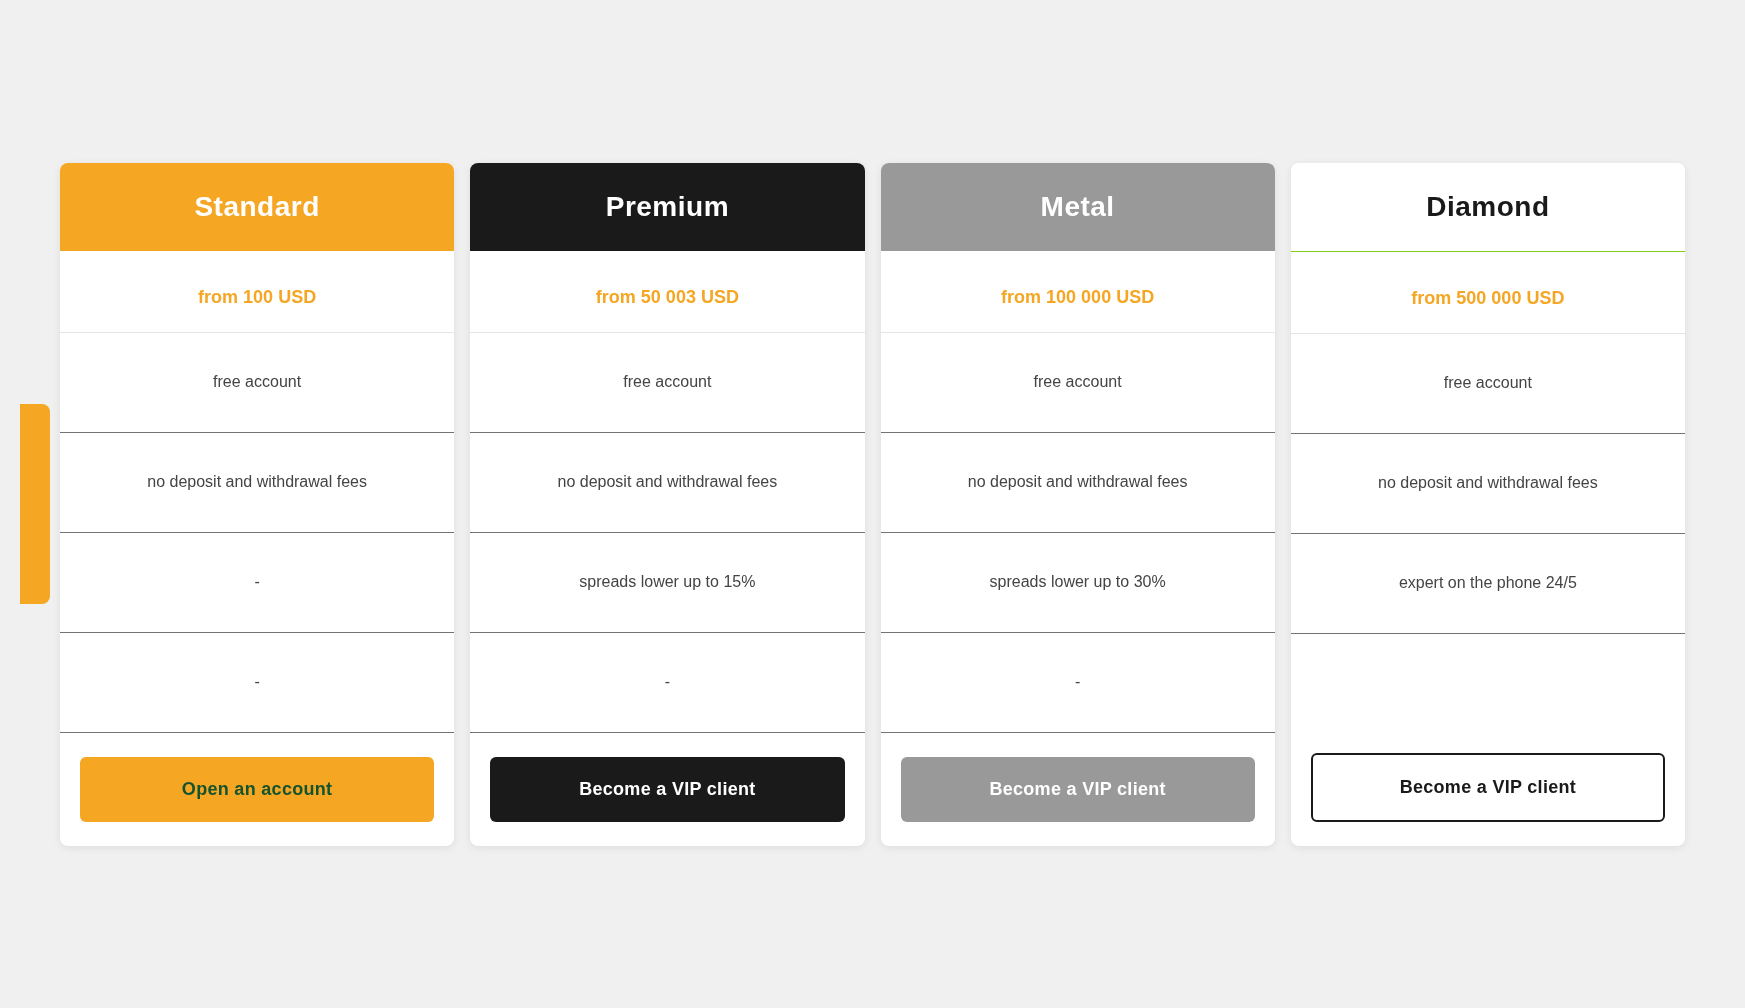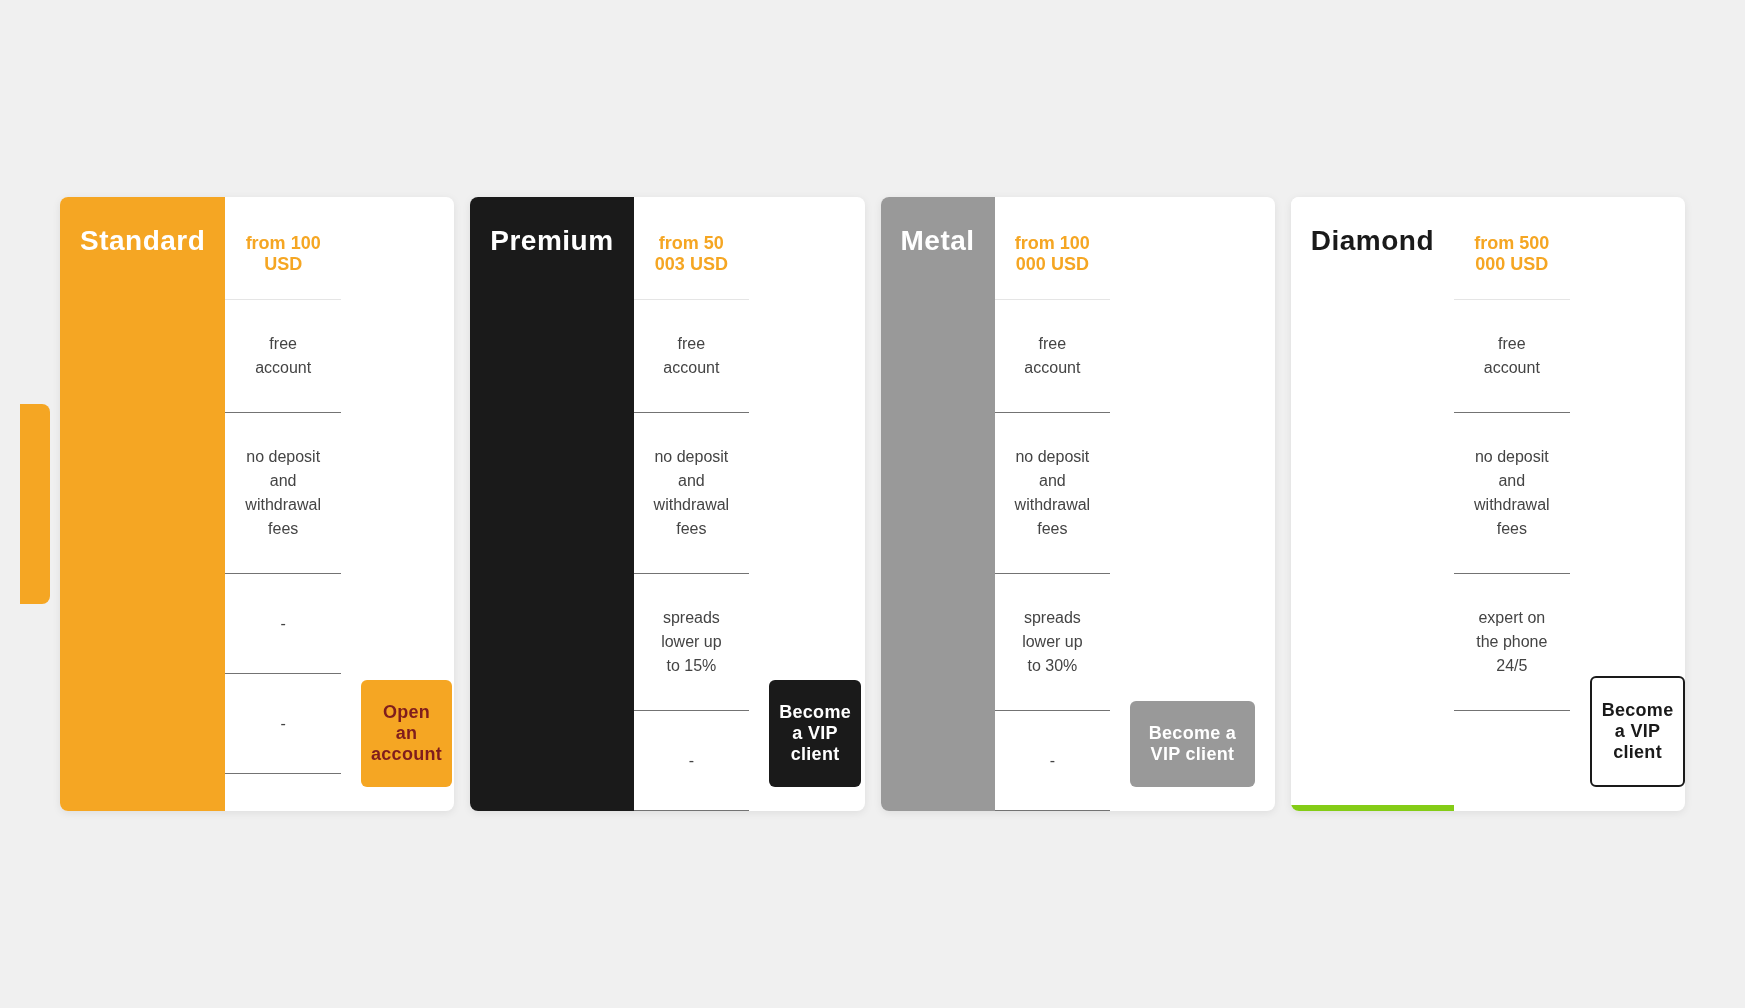--- a/index.html
+++ b/index.html
@@ -37,21 +37,21 @@
       background: #f5a623;
       border-radius: 0 8px 8px 0;
     }
 
     .card {
       flex: 1;
       background: #fff;
       border-radius: 8px;
       overflow: hidden;
       display: flex;
-      flex-direction: row;
+      flex-direction: column;
       box-shadow: 0 2px 8px rgba(0,0,0,0.08);
     }
 
     .card-header {
       padding: 28px 20px;
       text-align: center;
     }
 
     .card-header .title {
       font-size: 28px;
@@ -59,30 +59,29 @@
       color: #fff;
       letter-spacing: 0.5px;
     }
 
     .card--standard .card-header {
       background: #f5a623;
     }
 
     .card--premium .card-header {
       background: #1a1a1a;
-      text-align: right;
     }
 
     .card--metal .card-header {
       background: #999999;
     }
 
     .card--diamond .card-header {
       background: #fff;
-      border-bottom: 6px solid #84cc16;
+      border-bottom: 1px solid #84cc16;
     }
 
     .card--diamond .card-header .title {
       color: #1a1a1a;
     }
 
     .card-body {
       flex: 1;
       display: flex;
       flex-direction: column;
@@ -125,21 +124,21 @@
       border: none;
       border-radius: 6px;
       font-size: 18px;
       font-weight: 900;
       cursor: pointer;
       letter-spacing: 0.3px;
     }
 
     .btn--orange {
       background: #f5a623;
-      color: #7f1d1d;
+      color: #14532d;
     }
 
     .btn--black {
       background: #1a1a1a;
       color: #fff;
     }
 
     .btn--gray {
       background: #999999;
       color: #fff;

